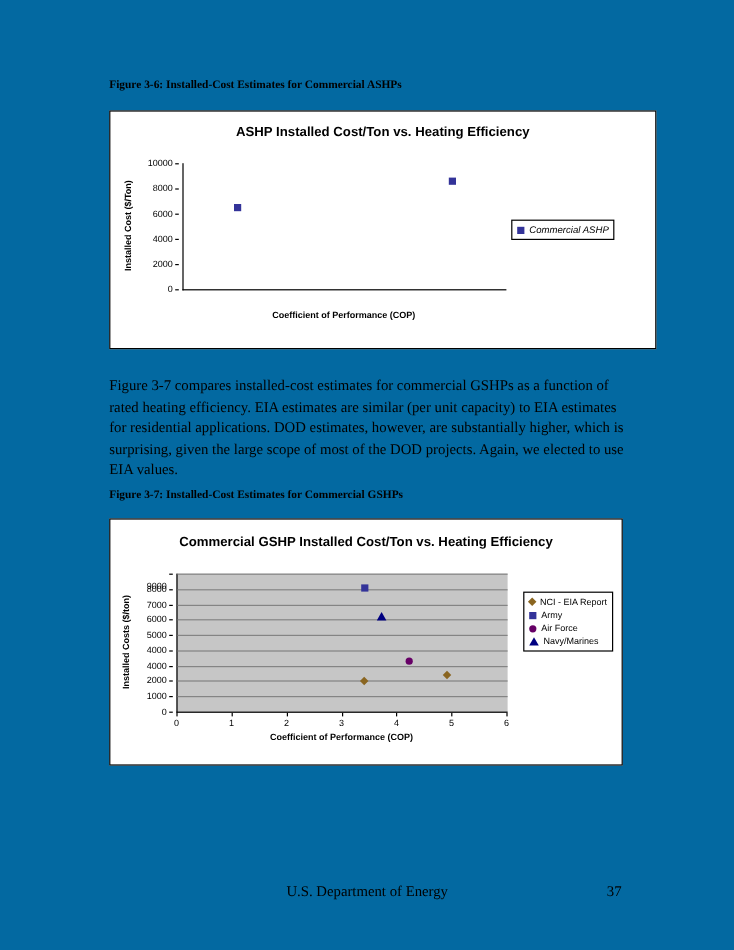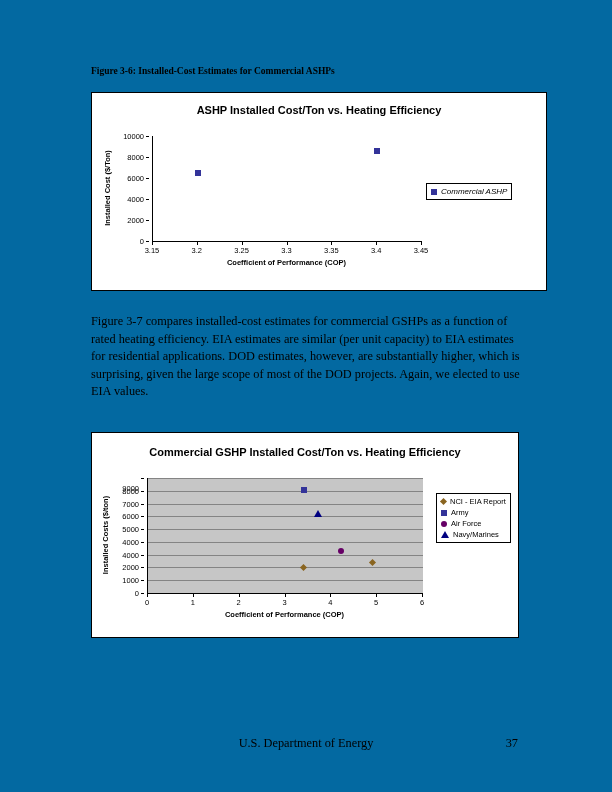--- a/index.html
+++ b/index.html
@@ -97,47 +97,32 @@
         <div class="ytick-mark" style="top: 84px;"></div>
         <div class="ytick-label" style="top: 63px;">4000</div>
         <div class="ytick-mark" style="top: 63px;"></div>
         <div class="ytick-label" style="top: 42px;">6000</div>
         <div class="ytick-mark" style="top: 42px;"></div>
         <div class="ytick-label" style="top: 21px;">8000</div>
         <div class="ytick-mark" style="top: 21px;"></div>
         <div class="ytick-label" style="top: 0px;">10000</div>
         <div class="ytick-mark" style="top: 0px;"></div>
       </div>
-    <div class="x-ticks">
-        <div class="xtick-label" style="left: 0px;">3.15</div>
-        <div class="xtick-mark" style="left: 0px;"></div>
-        <div class="xtick-label" style="left: 44.8333px;">3.2</div>
-        <div class="xtick-mark" style="left: 44.8333px;"></div>
-        <div class="xtick-label" style="left: 89.6667px;">3.25</div>
-        <div class="xtick-mark" style="left: 89.6667px;"></div>
-        <div class="xtick-label" style="left: 134.5px;">3.3</div>
-        <div class="xtick-mark" style="left: 134.5px;"></div>
-        <div class="xtick-label" style="left: 179.333px;">3.35</div>
-        <div class="xtick-mark" style="left: 179.333px;"></div>
-        <div class="xtick-label" style="left: 224.167px;">3.4</div>
-        <div class="xtick-mark" style="left: 224.167px;"></div>
-        <div class="xtick-label" style="left: 269px;">3.45</div>
-        <div class="xtick-mark" style="left: 269px;"></div>
-      </div>
     <div class="x-axis-title">Coefficient of Performance (COP)</div>
     <div class="legend">
         <div class="legend-row">
           <span class="marker m-square" style="background: rgb(51, 51, 153);"></span>
           <span class="legend-label">Commercial ASHP</span>
         </div>
       </div>
   </div>
 
   <p class="body-text">Figure 3-7 compares installed-cost estimates for commercial GSHPs as a function of rated heating efficiency.  EIA estimates are similar (per unit capacity) to EIA estimates for residential applications.  DOD estimates, however, are substantially higher, which is surprising, given the large scope of most of the DOD projects. Again, we elected to use EIA values.</p>
 
+  <div class="figure-caption" id="caption-2">Figure 3-7: Installed-Cost Estimates for Commercial GSHPs</div>
 
   <div class="chart-frame" id="chart-1">
     <div class="chart-title">Commercial GSHP Installed Cost/Ton vs. Heating Efficiency</div>
     <div class="y-axis-title">Installed Costs ($/ton)</div>
     <div class="plot-area" style="background: rgb(198, 198, 198);">
         <div class="gridline" style="top: 102.222px; background: rgb(132, 132, 132);"></div>
         <div class="gridline" style="top: 89.4444px; background: rgb(132, 132, 132);"></div>
         <div class="gridline" style="top: 76.6667px; background: rgb(132, 132, 132);"></div>
         <div class="gridline" style="top: 63.8889px; background: rgb(132, 132, 132);"></div>
         <div class="gridline" style="top: 51.1111px; background: rgb(132, 132, 132);"></div>

